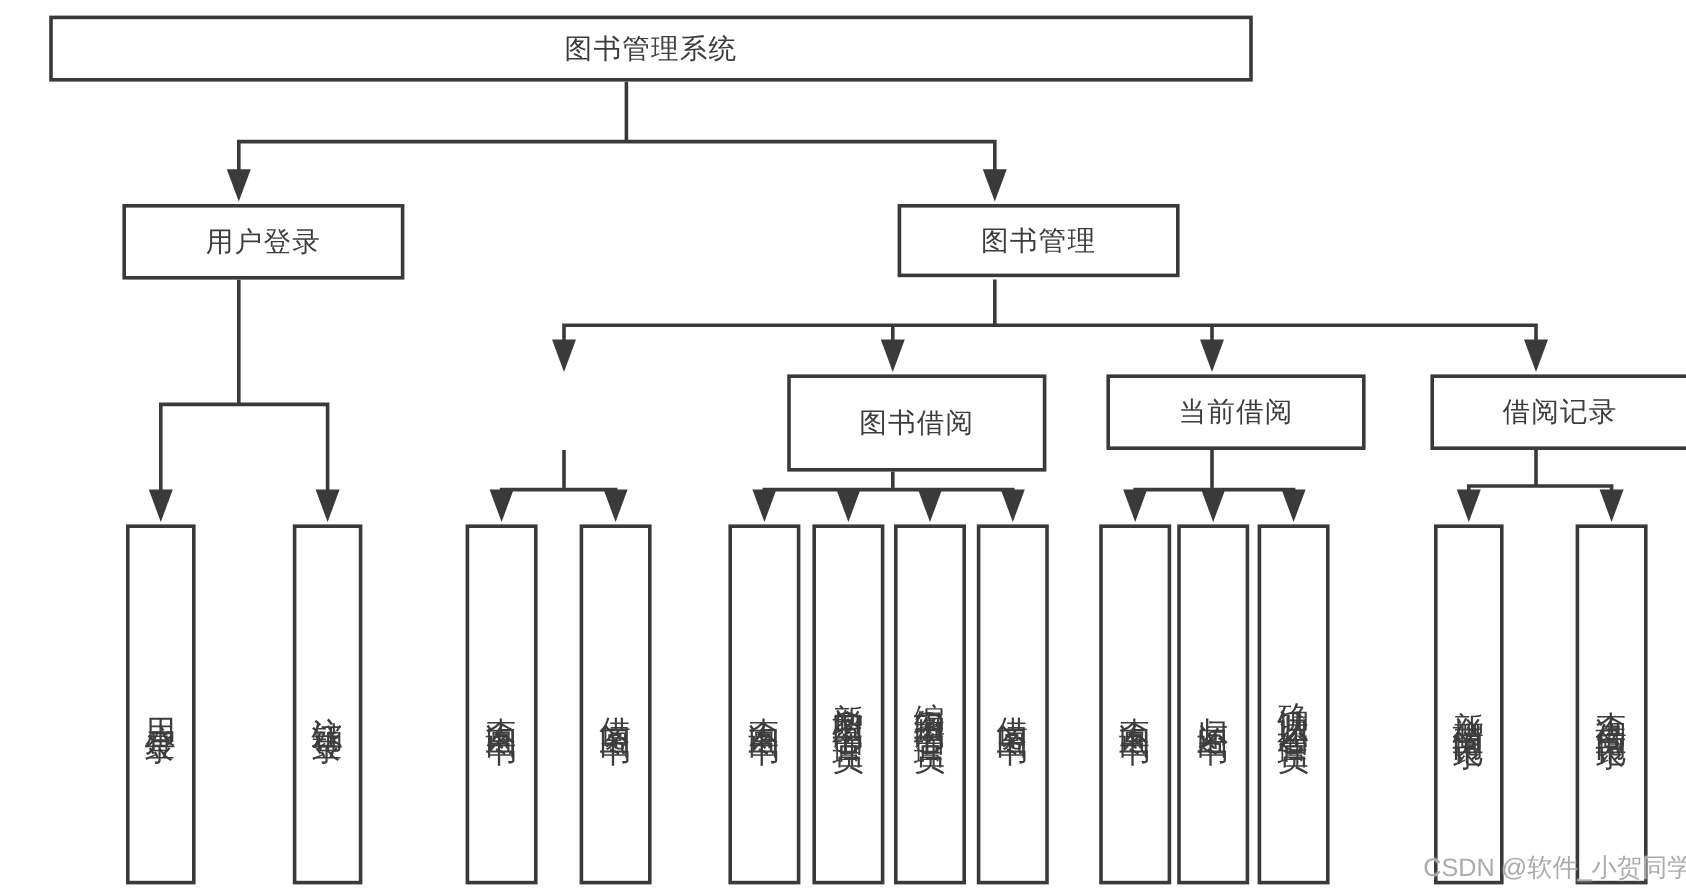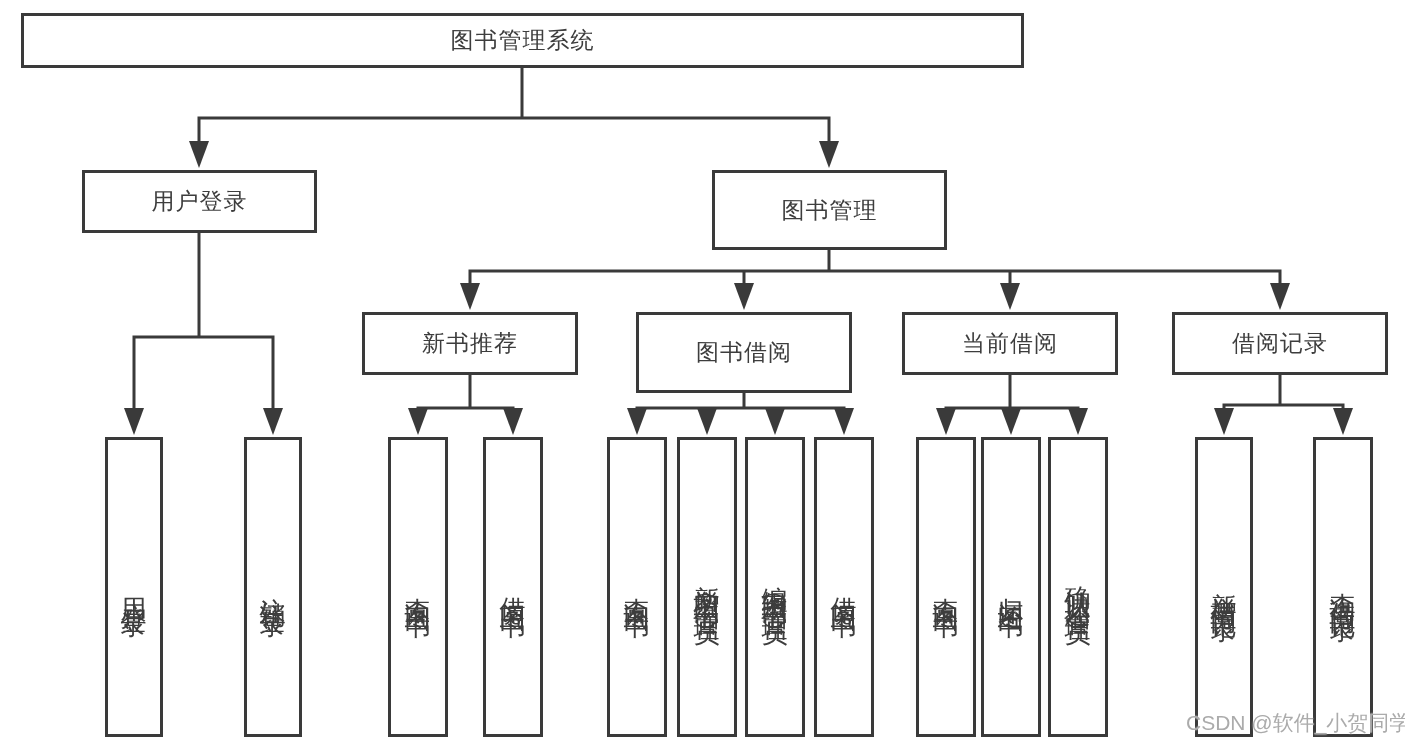--- a/index.html
+++ b/index.html
@@ -20,21 +20,21 @@
   .node{
     position:absolute;
     box-sizing:border-box;
     background:#fff;
     border:3px solid var(--c-line);
     color:var(--c-text);
     display:flex;align-items:center;justify-content:center;
     text-align:center;
     white-space:nowrap;
   }
-  .h{font-size:23px;letter-spacing:1px;}
+  .h{font-size:23px;letter-spacing:1px;margin-left:20px;}
   .v{
     writing-mode:vertical-rl;
     text-orientation:mixed;
     font-size:26px;
     letter-spacing:5px;
     line-height:1;
   }
   .watermark{
     position:absolute;
     left:1186px;top:709px;
@@ -90,23 +90,22 @@
       <path d="M1001 408 L1021 408 L1011 435 Z"></path>
       <path d="M1068 408 L1088 408 L1078 435 Z"></path>
       <path d="M1214 408 L1234 408 L1224 435 Z"></path>
       <path d="M1333 408 L1353 408 L1343 435 Z"></path>
     </g>
   </svg>
 
   <div class="node h" style="left:21px;top:13px;width:1003px;height:55px">图书管理系统</div>
 
   <div class="node h" style="left:82px;top:170px;width:235px;height:63px">用户登录</div>
-  <div class="node h" style="left:712px;top:170px;width:235px;height:80px">图书管理</div>
+  <div class="node h" style="left:728px;top:170px;width:235px;height:61px">图书管理</div>
 
-  <div class="node h" style="left:362px;top:312px;width:216px;height:63px">新书推荐</div>
   <div class="node h" style="left:636px;top:312px;width:216px;height:81px">图书借阅</div>
   <div class="node h" style="left:1172px;top:312px;width:216px;height:63px">借阅记录</div>
   <div class="node h" style="left:902px;top:312px;width:216px;height:63px">当前借阅</div>
 
   <div class="node v" style="left:105px;top:437px;width:58px;height:300px">用户登录</div>
   <div class="node v" style="left:244px;top:437px;width:58px;height:300px">注销登录</div>
 
   <div class="node v" style="left:388px;top:437px;width:60px;height:300px">查询图书</div>
   <div class="node v" style="left:483px;top:437px;width:60px;height:300px">借阅图书</div>
 

